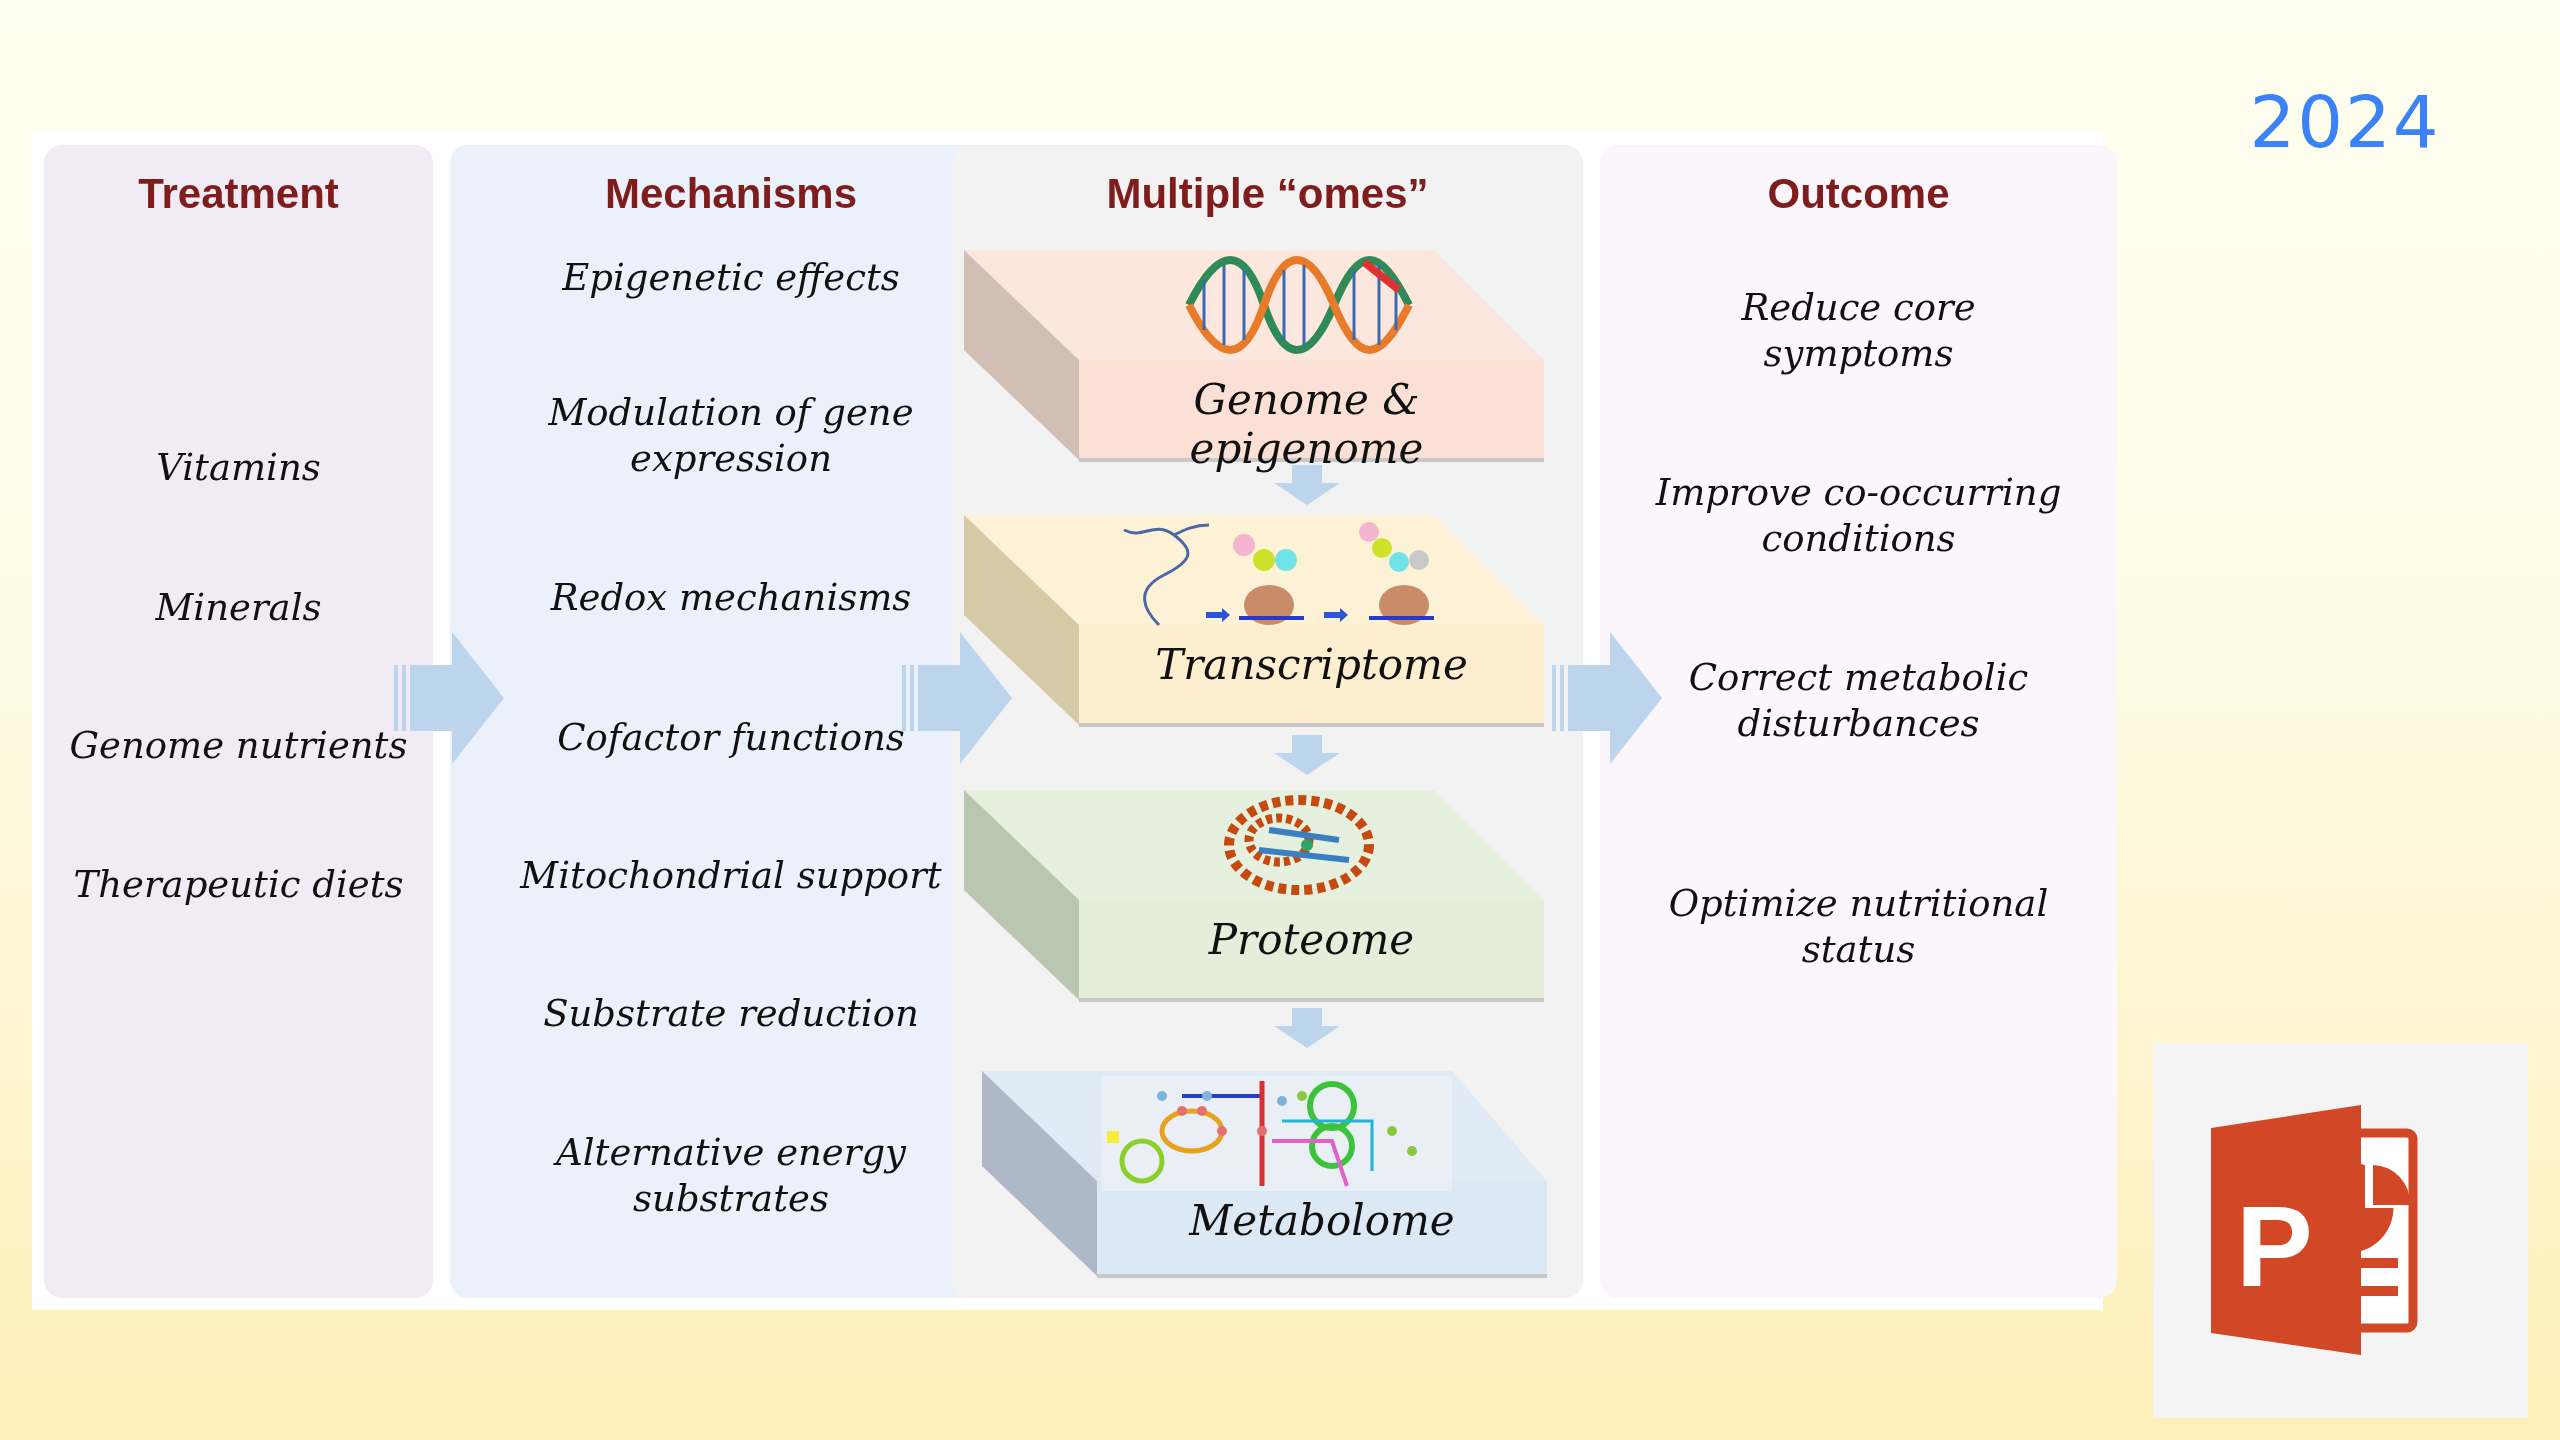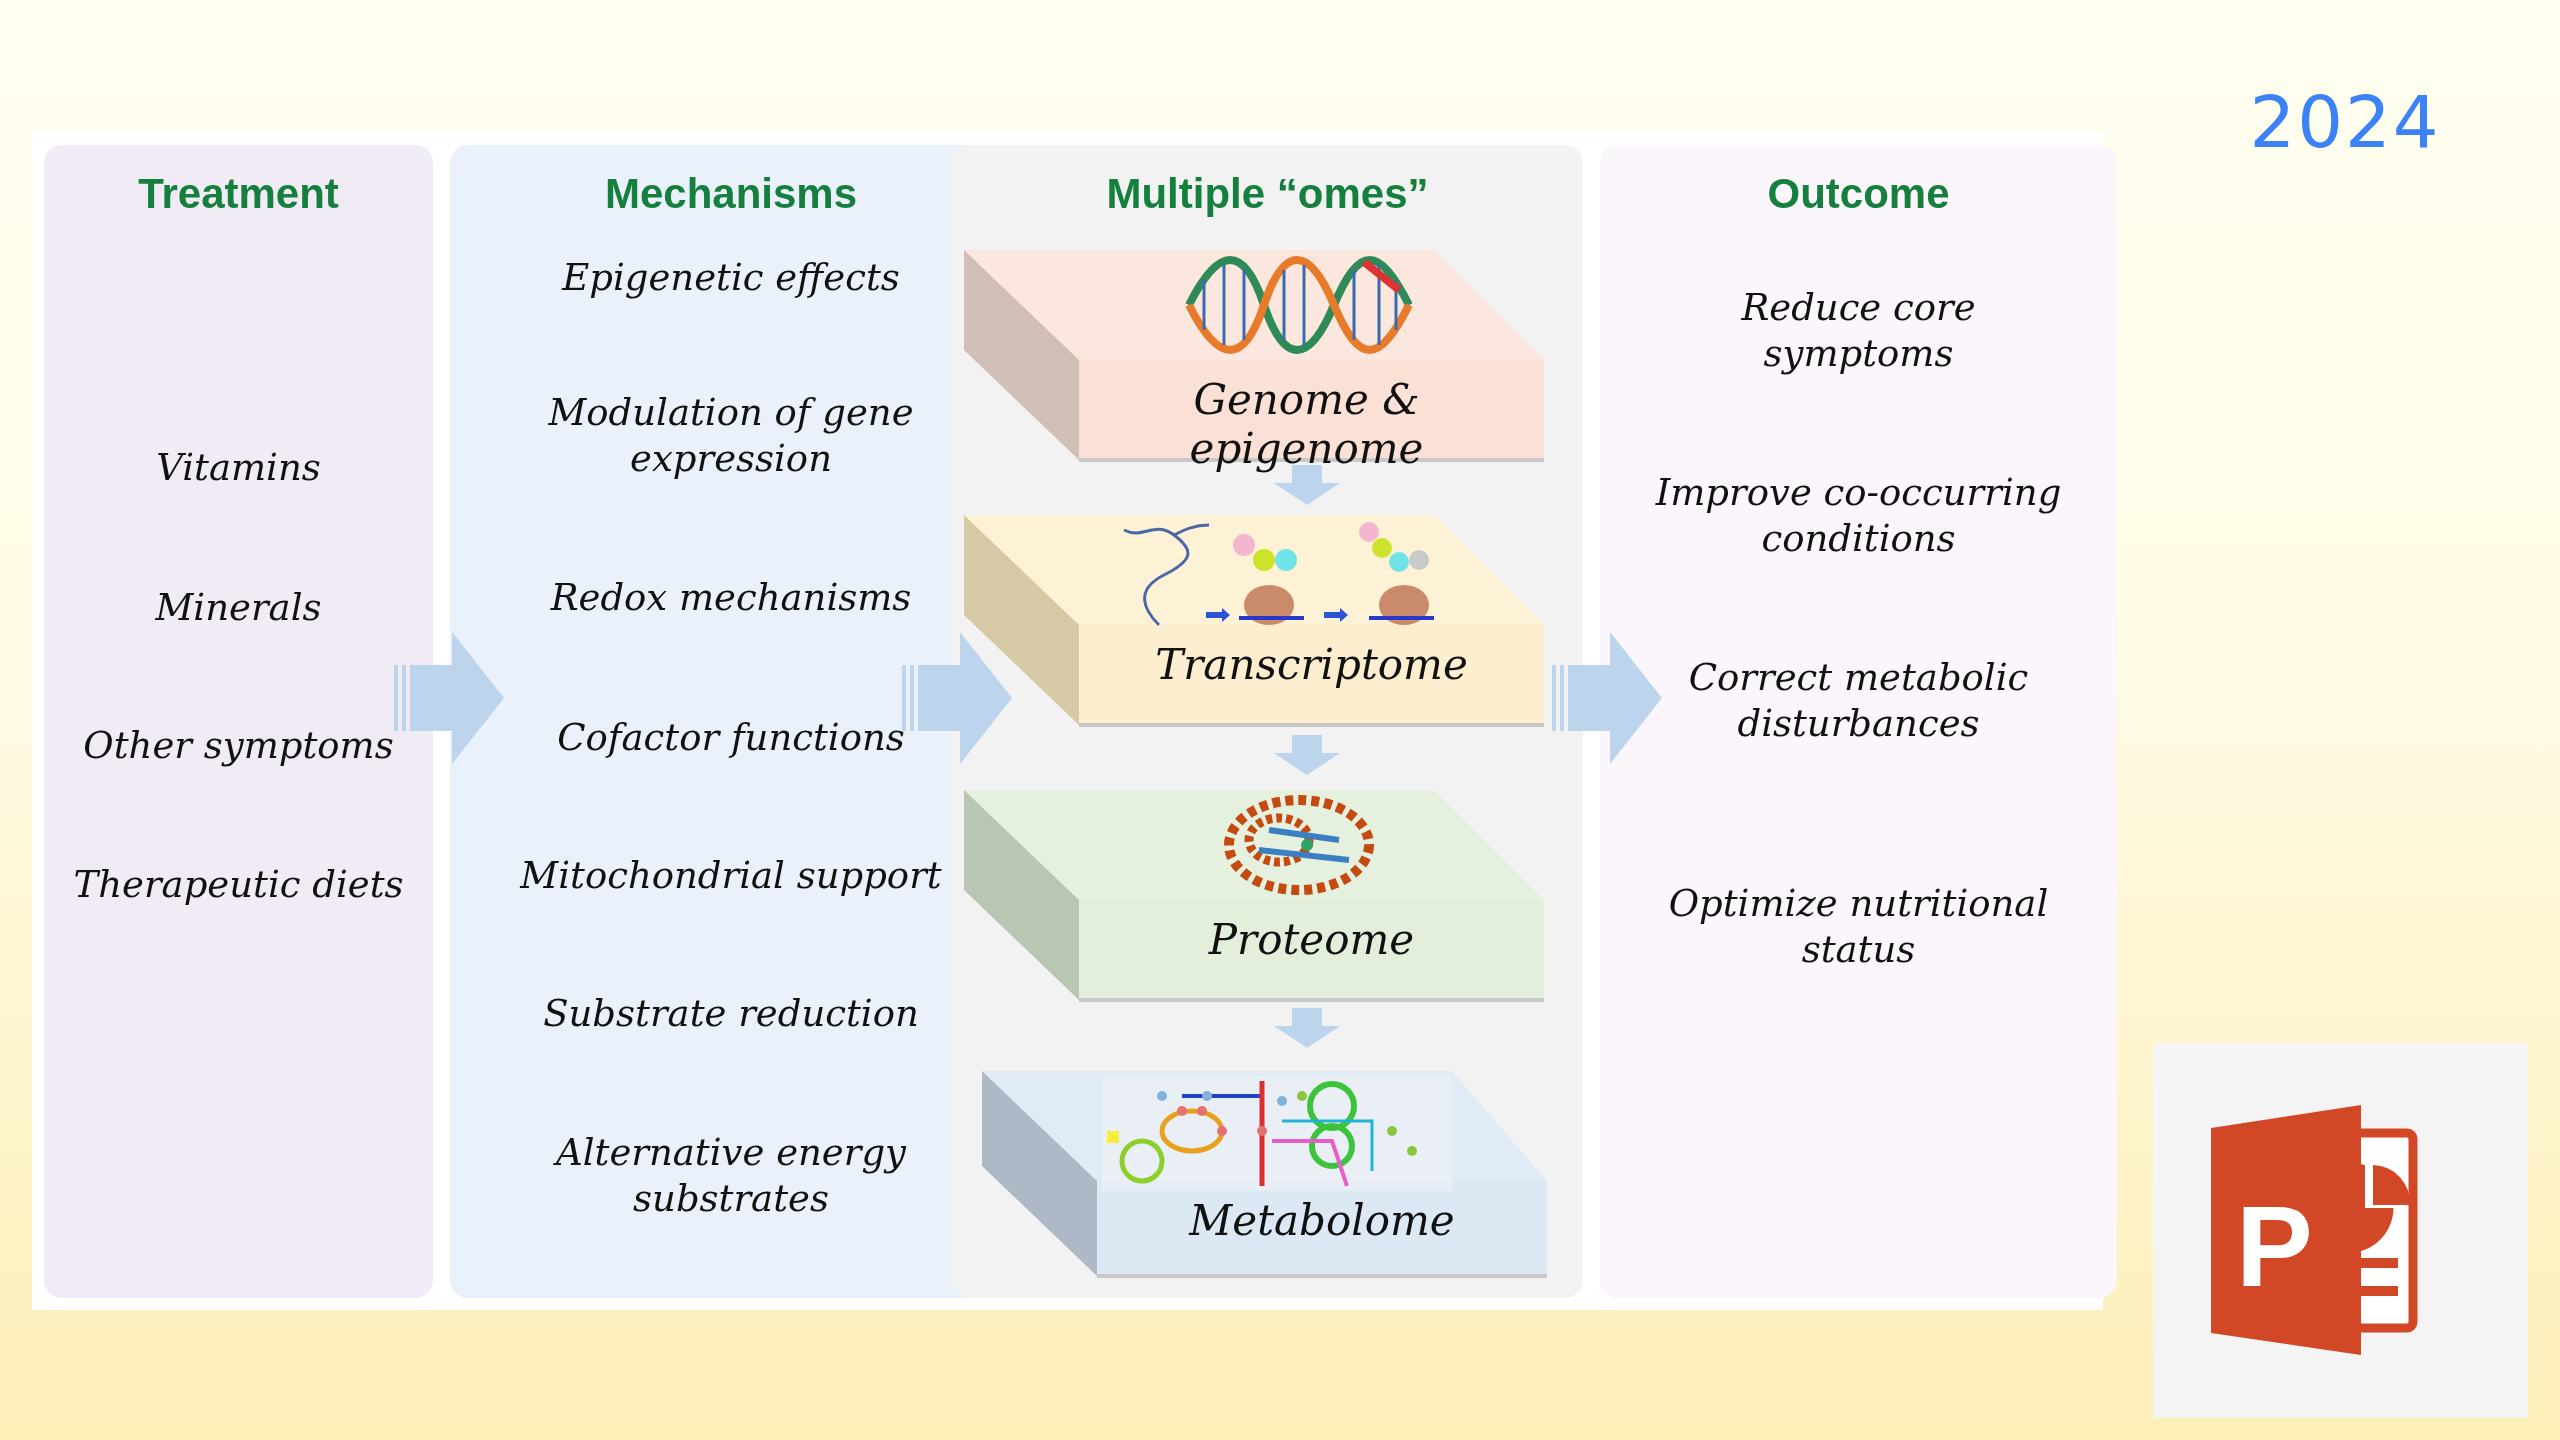--- a/index.html
+++ b/index.html
@@ -14,21 +14,21 @@
   }
   .panel {
     position:absolute; left:32px; top:132px; width:2071px; height:1178px;
     background:#ffffff;
   }
   .col {
     position:absolute; top:13px; height:1153px; border-radius:18px;
   }
   .col-head {
     position:absolute; top:25px; left:0; right:0; text-align:center;
-    font-family:"Liberation Sans", sans-serif; font-weight:bold; font-size:42px; color:#15803d;
+    font-family:"Liberation Sans", sans-serif; font-weight:bold; font-size:42px; color:#7f1d1d;
   }
   .item {
     position:absolute; left:0; right:0; text-align:center;
     font-family:"DejaVu Serif", serif; font-style:italic; font-size:37px; line-height:46px; color:#111;
   }
   .c1 { left:12px; width:389px; background:#f1ebf6; }
   .c2 { left:418px; width:562px; background:#eaf1fa; }
   .c3 { left:920px; width:631px; background:#f2f2f2; }
   .c4 { left:1568px; width:517px; background:#fbf5fc; }
 
@@ -46,21 +46,21 @@
 <body>
 
 <div class="year">2024</div>
 
 <div class="panel">
 
   <div class="col c1">
     <div class="col-head">Treatment</div>
     <div class="item" style="top:300px">Vitamins</div>
     <div class="item" style="top:440px">Minerals</div>
-    <div class="item" style="top:578px">Other symptoms</div>
+    <div class="item" style="top:578px">Genome nutrients</div>
     <div class="item" style="top:717px">Therapeutic diets</div>
   </div>
 
   <div class="col c2">
     <div class="col-head">Mechanisms</div>
     <div class="item" style="top:110px; padding:0 40px">Epigenetic effects</div>
     <div class="item" style="top:245px; padding:0 70px">Modulation of gene expression</div>
     <div class="item" style="top:570px">Cofactor functions</div>
     <div class="item" style="top:430px">Redox mechanisms</div>
     <div class="item" style="top:708px">Mitochondrial support</div>

